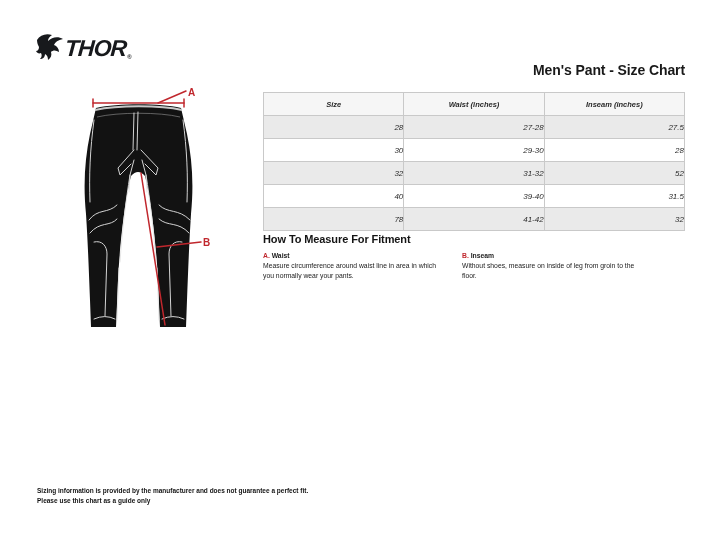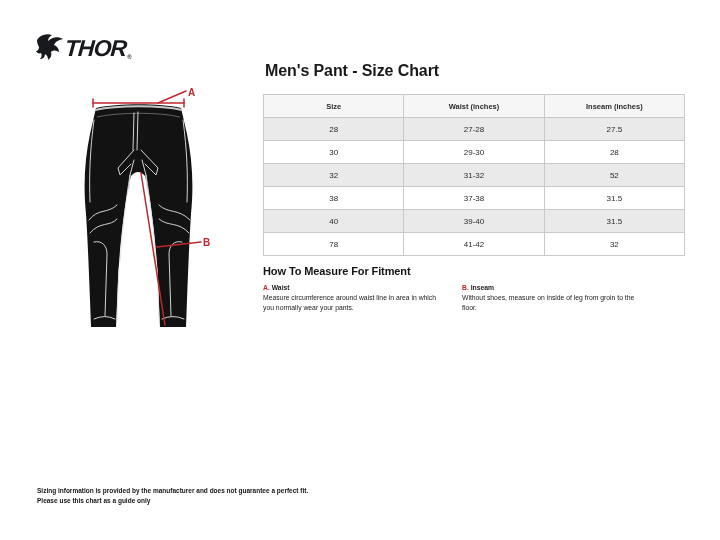--- a/index.html
+++ b/index.html
@@ -13,32 +13,32 @@
   .logo-text{
     font-size:23px;font-weight:bold;font-style:italic;letter-spacing:-1px;
     color:#17191c;transform:skewX(-4deg);line-height:1;margin-left:1px;
   }
   .logo-reg{font-size:6px;font-weight:bold;color:#17191c;align-self:flex-end;margin:0 0 3px 1px;}
   
   .figure{position:absolute;left:60px;top:80px;width:155px;height:255px;}
   .figure svg{display:block;width:155px;height:255px;}
   
   .content{position:absolute;left:263px;top:62px;width:422px;}
-  .chart-title{font-size:16px;font-weight:bold;color:#191919;margin:0 0 14px 2px;letter-spacing:-0.1px;}
-  table.size-chart{width:422px;border-collapse:collapse;table-layout:fixed;}
+  .chart-title{font-size:14px;font-weight:bold;color:#191919;margin:0 0 14px 2px;letter-spacing:-0.1px;text-align:right;}
+  table.size-chart{width:422px;border-collapse:collapse;table-layout:fixed;font-style:italic;}
   table.size-chart th{
     height:22px;font-size:7.5px;font-weight:bold;color:#2a2a2a;text-align:center;
     border:1px solid var(--border,#c9c9c9);background:var(--header-bg,#f6f6f6);padding:0;
   }
   table.size-chart td{
-    height:22px;font-size:8px;font-weight:400;color:#2a2a2a;text-align:center;
+    height:22px;font-size:8px;font-weight:400;color:#2a2a2a;text-align:right;
     border:1px solid var(--border,#c9c9c9);background:#fff;padding:0;
   }
   table.size-chart tbody tr:nth-child(odd) td{background:var(--row-alt,#eaeaea);}
-  .h2{font-size:11px;font-weight:bold;color:#141414;margin:9px 0 7px 0;letter-spacing:-0.1px;}
+  .h2{font-size:11px;font-weight:bold;color:#141414;margin:2px 0 7px 0;letter-spacing:-0.1px;}
   .measure{display:flex;}
   .m-item-a{width:199px;flex:0 0 199px;}
   .m-item-b{flex:1;}
   .m-head{font-size:6.8px;font-weight:bold;color:#1b1b1b;margin:0 0 2px 0;}
   .m-prefix{color:var(--accent,#c0272d);}
   .m-desc{font-size:6.8px;color:#1b1b1b;line-height:1.45;margin:0;max-width:180px;}
   
   .footer{position:absolute;left:37px;top:486px;font-size:6.5px;font-weight:bold;color:#141414;line-height:1.5;}
 </style>
 </head>
@@ -124,25 +124,20 @@
             <td>30</td>
             <td>29-30</td>
             <td>28</td>
           </tr>
           <tr>
             <td>32</td>
             <td>31-32</td>
             <td>52</td>
           </tr>
           <tr>
-            <td>38</td>
-            <td>37-38</td>
-            <td>31.5</td>
-          </tr>
-          <tr>
             <td>40</td>
             <td>39-40</td>
             <td>31.5</td>
           </tr>
           <tr>
             <td>78</td>
             <td>41-42</td>
             <td>32</td>
           </tr>
         </tbody>

